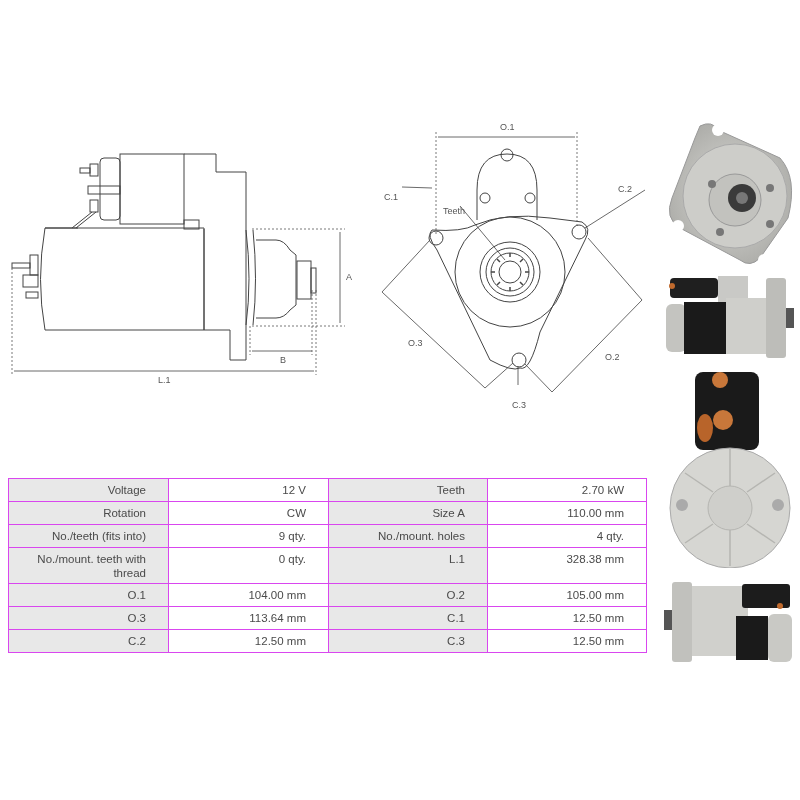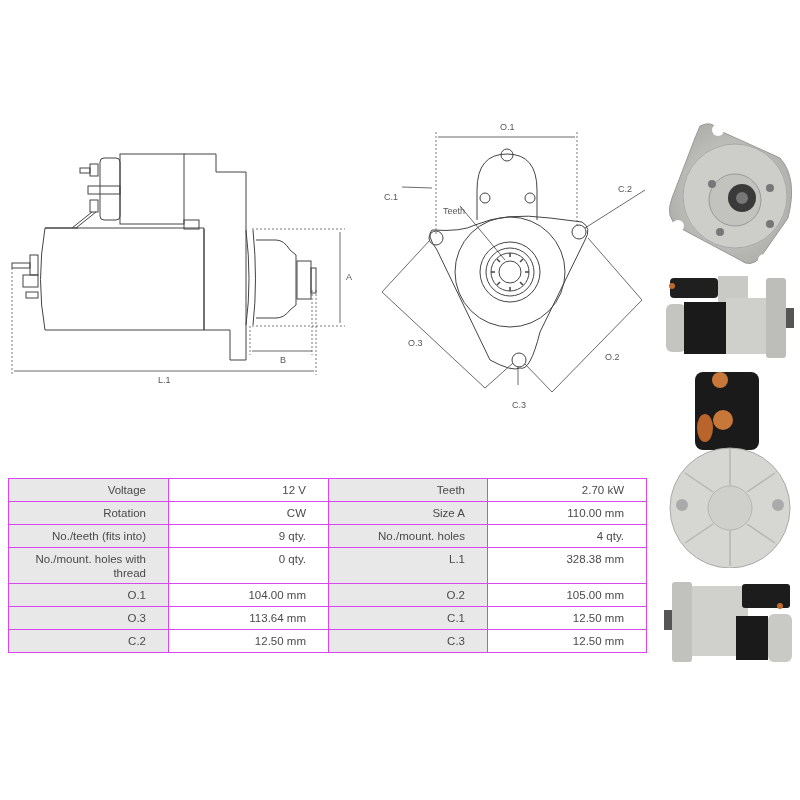--- a/index.html
+++ b/index.html
@@ -203,21 +203,21 @@
       <td class="k">Size A</td>
       <td class="v">110.00 mm</td>
     </tr>
     <tr>
       <td class="k">No./teeth (fits into)</td>
       <td class="v">9 qty.</td>
       <td class="k">No./mount. holes</td>
       <td class="v">4 qty.</td>
     </tr>
     <tr class="tall">
-      <td class="k">No./mount. holes with thread</td>
+      <td class="k">No./mount. teeth with thread</td>
       <td class="v">0 qty.</td>
       <td class="k">L.1</td>
       <td class="v">328.38 mm</td>
     </tr>
     <tr>
       <td class="k">O.1</td>
       <td class="v">104.00 mm</td>
       <td class="k">O.2</td>
       <td class="v">105.00 mm</td>
     </tr>

